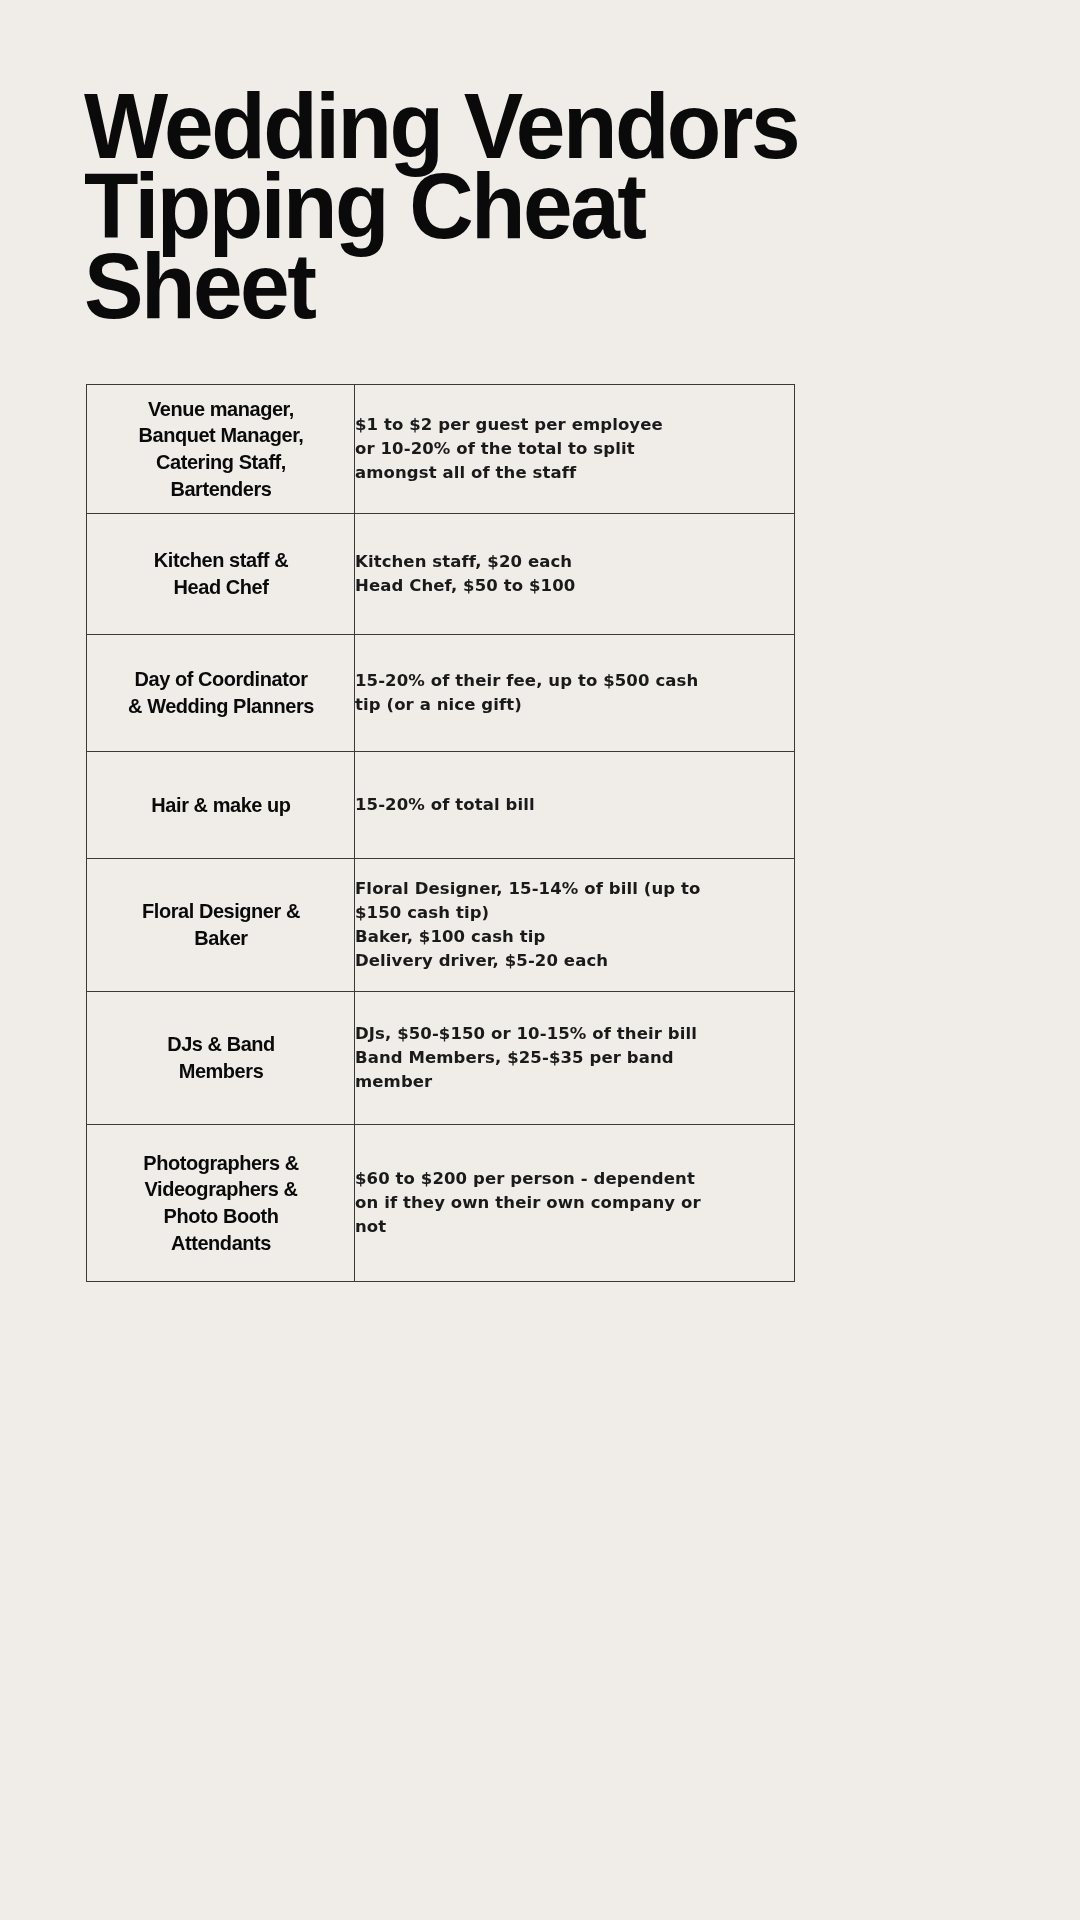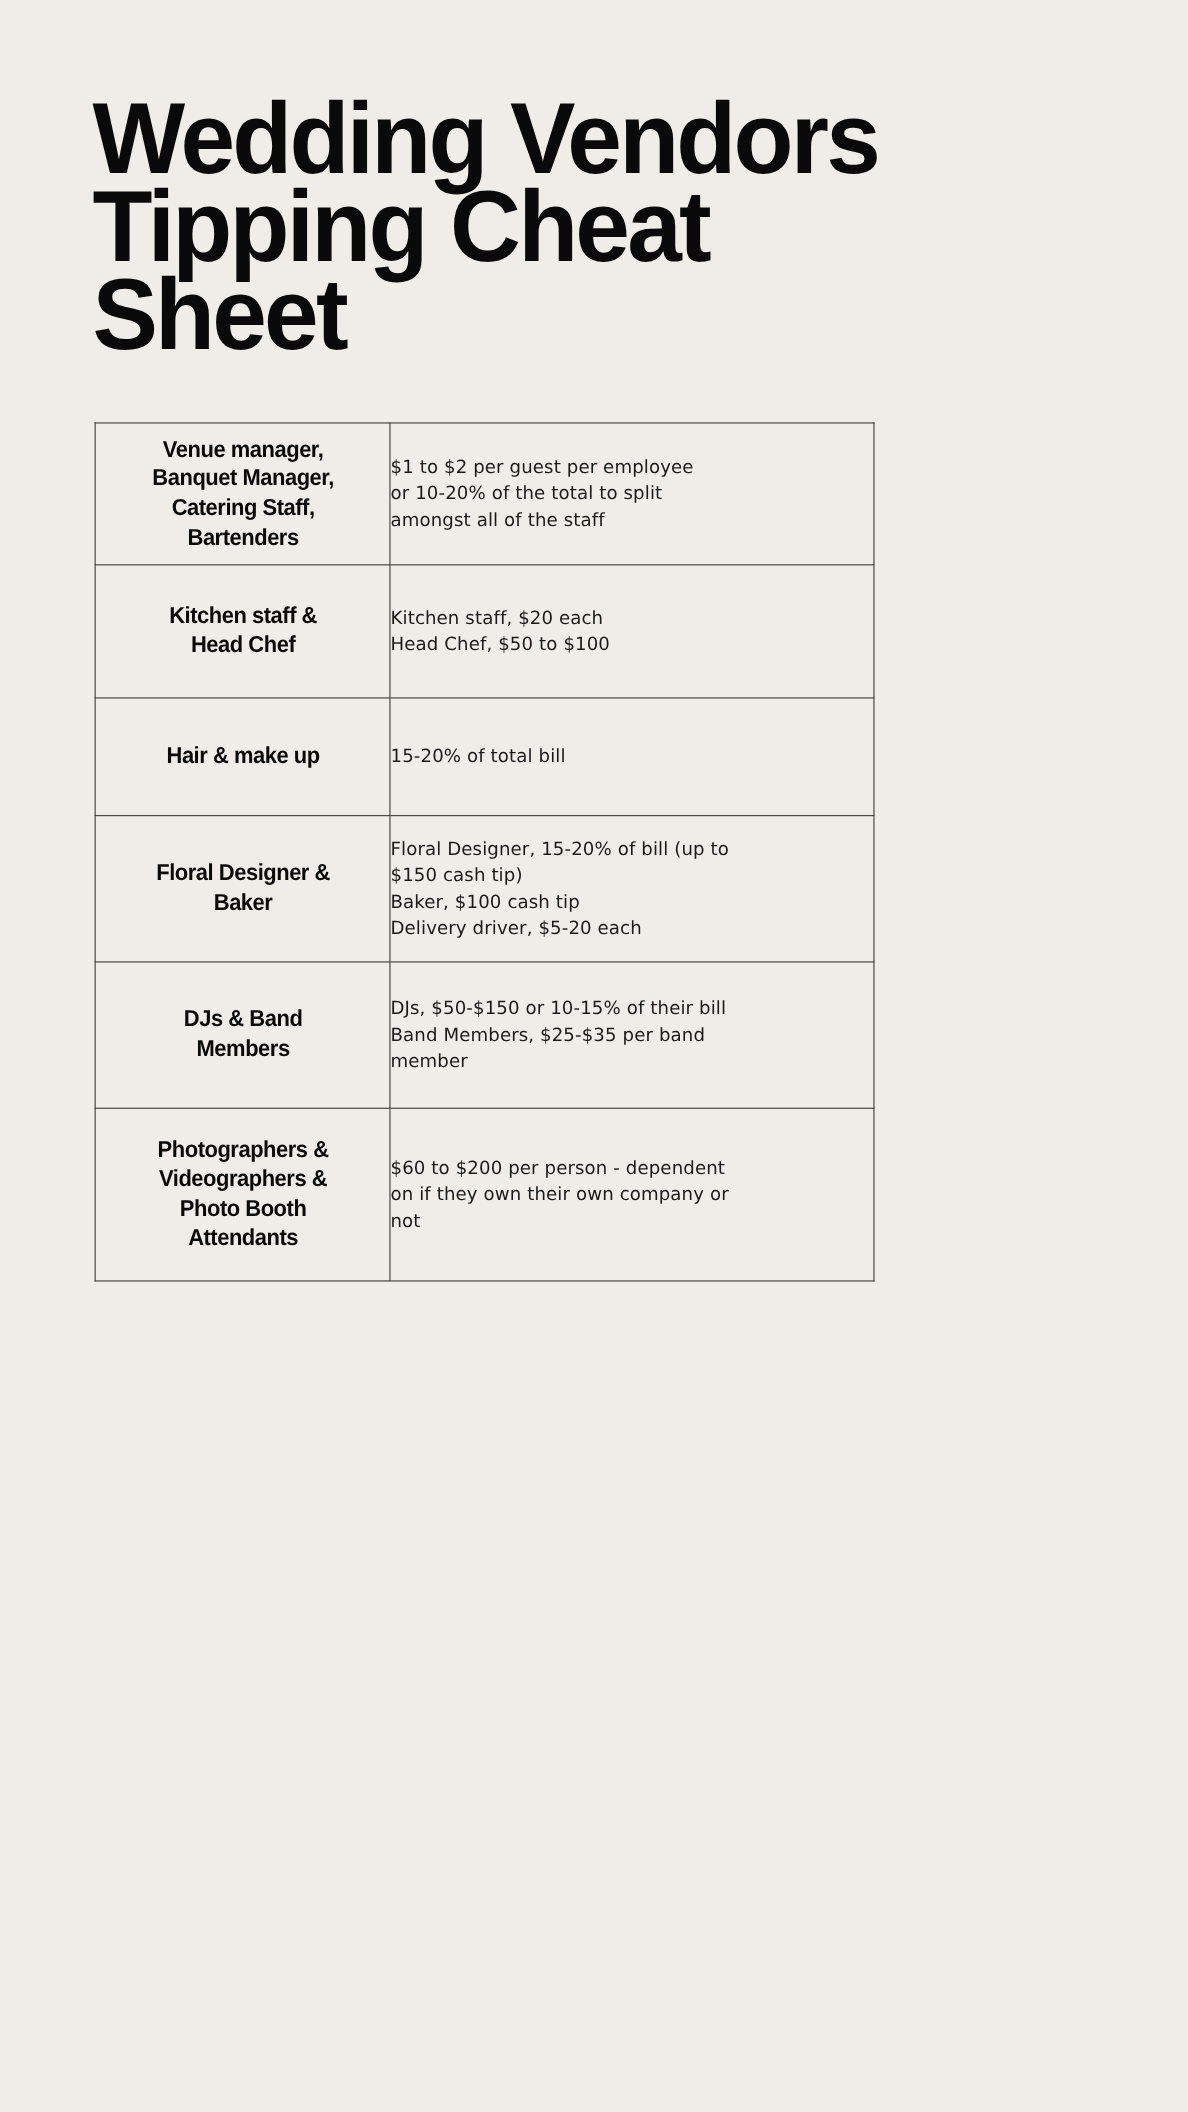--- a/index.html
+++ b/index.html
@@ -72,21 +72,21 @@
     letter-spacing: -0.45px;
     color: #0a0a0a;
     padding: 14px 12px;
     transform: scaleX(0.95);
     white-space: pre-line;
   }
 
   .amount-cell {
     text-align: left;
     font-family: "DejaVu Sans", sans-serif;
-    font-weight: 400;
+    font-weight: 700;
     font-size: 16.5px;
     line-height: 1.47;
     letter-spacing: 0.1px;
     color: #1a1a1a;
     padding: 14px 26px 14px 82px;
     white-space: pre-line;
   }
 
   
   .r0 td { height: 128px; }
@@ -124,28 +124,34 @@
         <td class="amount-cell">$1 to $2 per guest per employee
 or 10-20% of the total to split
 amongst all of the staff</td>
       </tr>
       <tr class="r1">
         <td class="vendor-cell">Kitchen staff &amp;
 Head Chef</td>
         <td class="amount-cell">Kitchen staff, $20 each
 Head Chef, $50 to $100</td>
       </tr>
+      <tr class="r2">
+        <td class="vendor-cell">Day of Coordinator
+&amp; Wedding Planners</td>
+        <td class="amount-cell">15-20% of their fee, up to $500 cash
+tip (or a nice gift)</td>
+      </tr>
       <tr class="r4">
         <td class="vendor-cell">Hair &amp; make up</td>
         <td class="amount-cell">15-20% of total bill</td>
       </tr>
       <tr class="r6">
         <td class="vendor-cell">Floral Designer &amp;
 Baker</td>
-        <td class="amount-cell">Floral Designer, 15-20% of bill (up to
+        <td class="amount-cell">Floral Designer, 15-14% of bill (up to
 $150 cash tip)
 Baker, $100 cash tip
 Delivery driver, $5-20 each</td>
       </tr>
       <tr class="r7">
         <td class="vendor-cell">DJs &amp; Band
 Members</td>
         <td class="amount-cell">DJs, $50-$150 or 10-15% of their bill
 Band Members, $25-$35 per band
 member</td>

